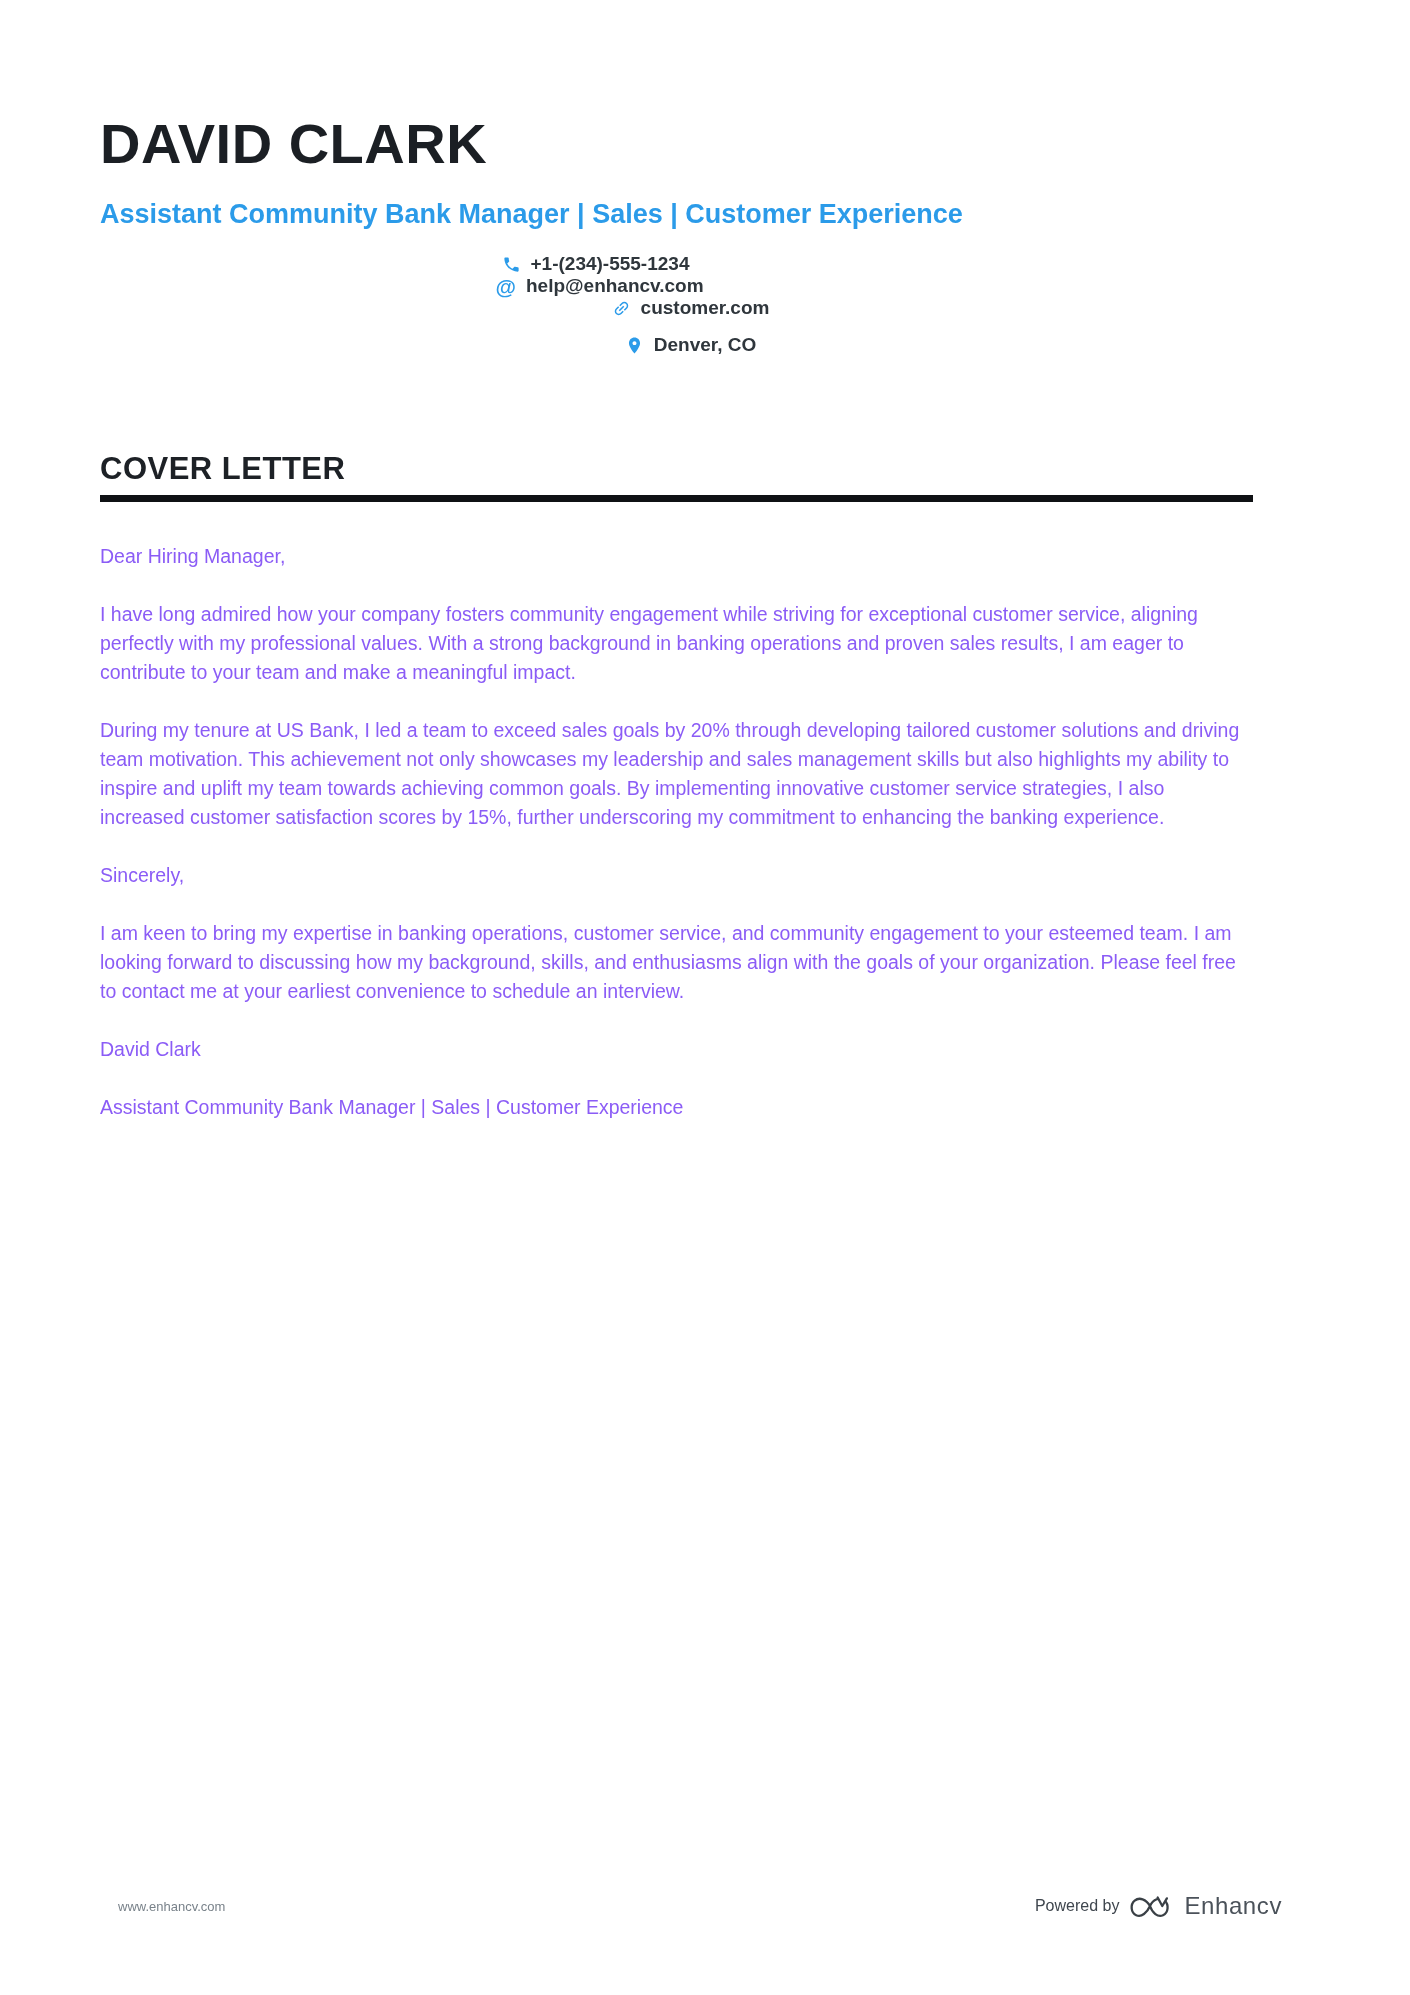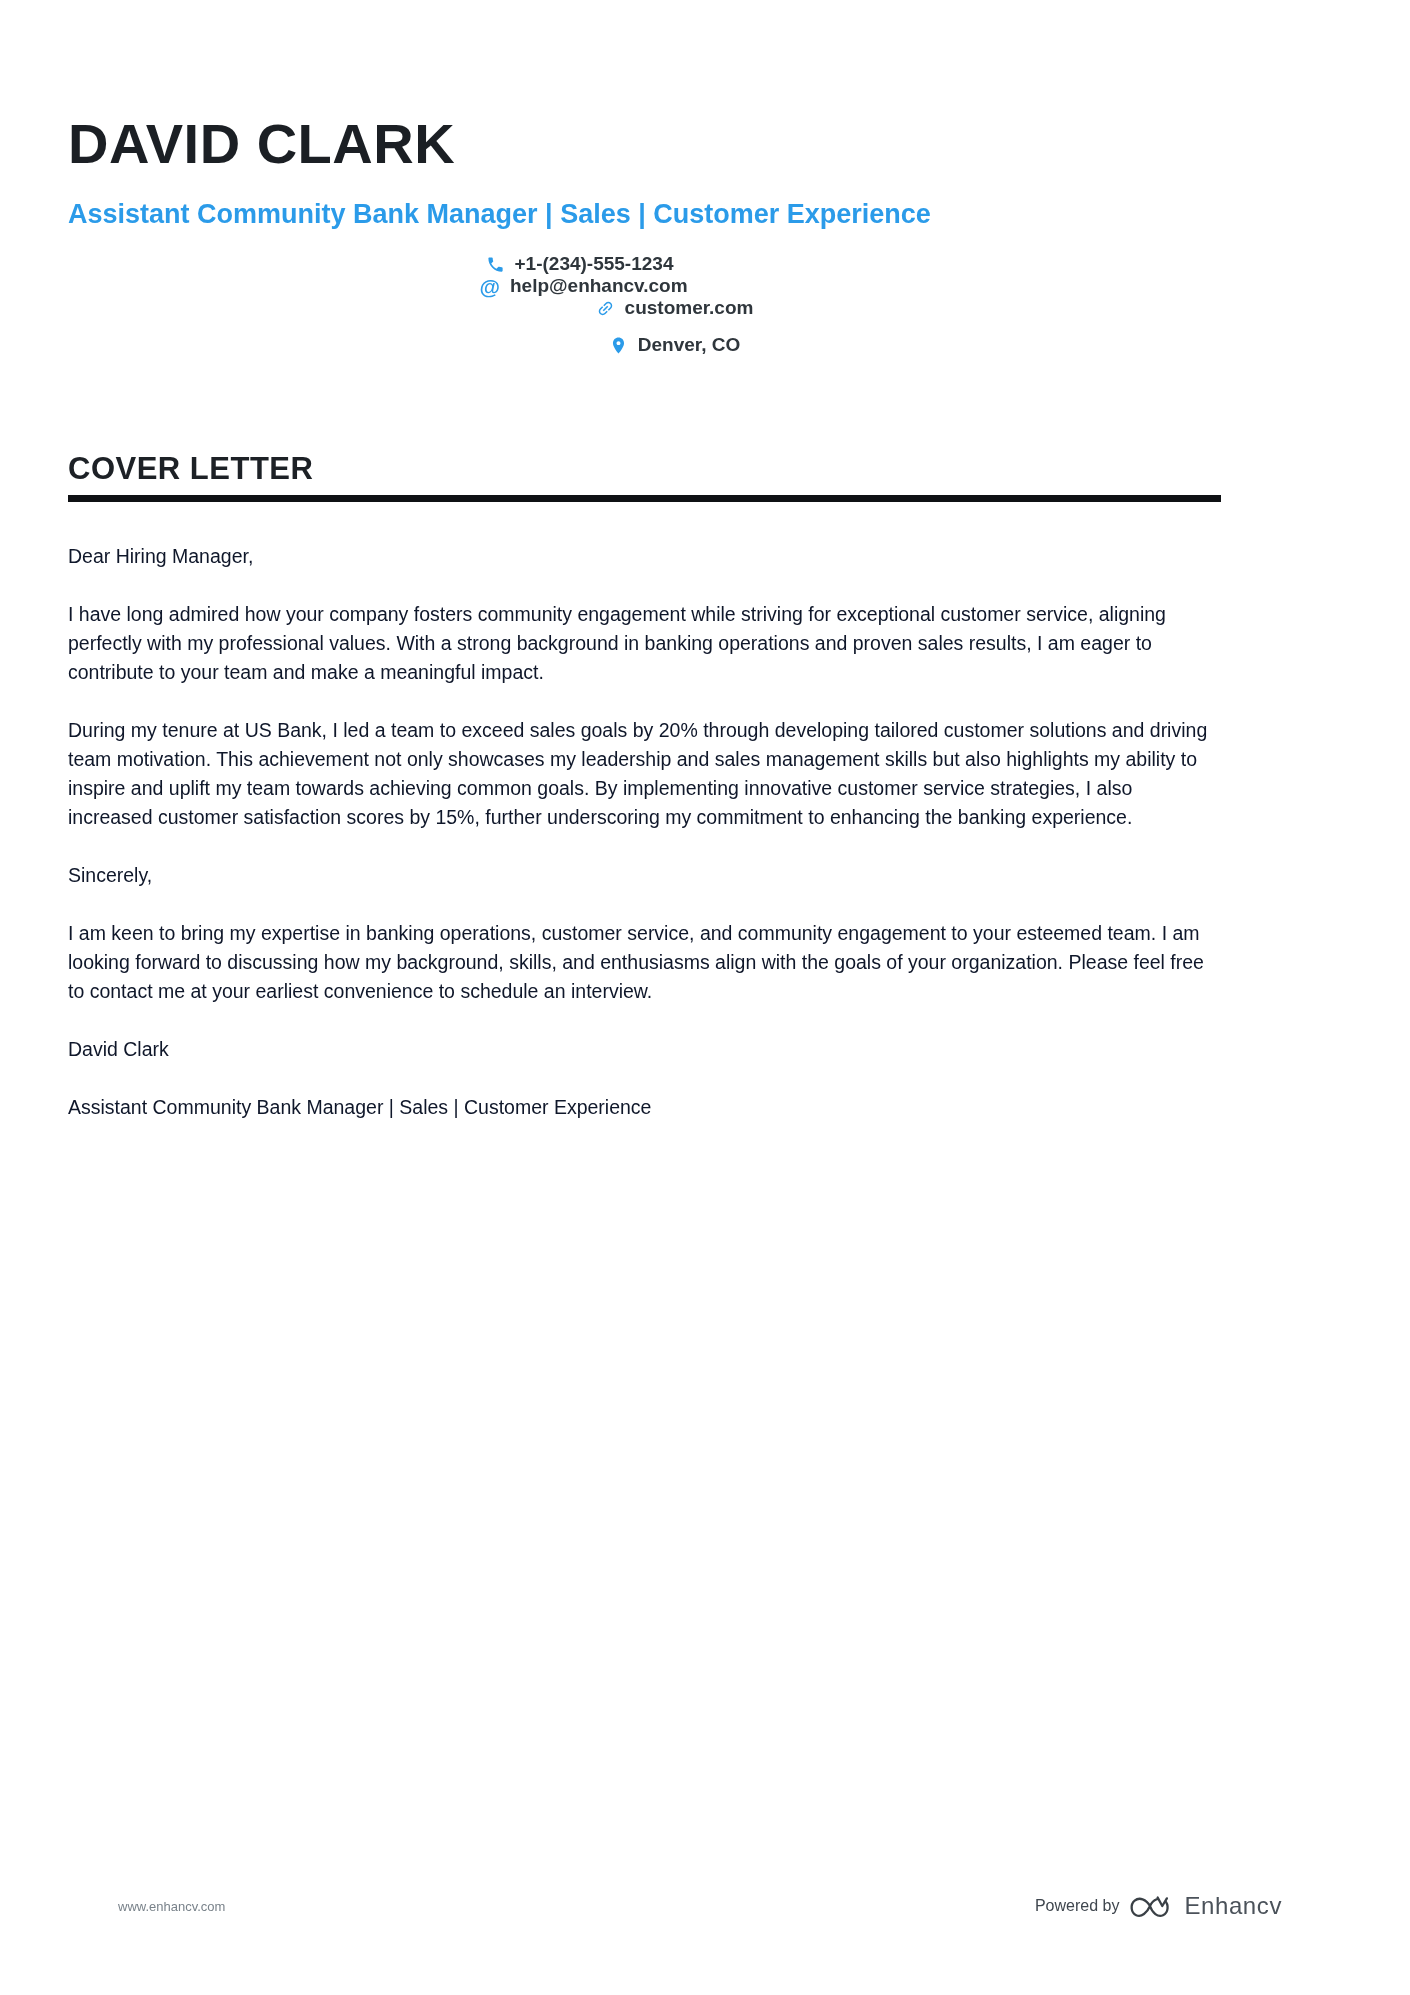--- a/index.html
+++ b/index.html
@@ -11,21 +11,21 @@
     width: 1410px;
     height: 1995px;
     position: relative;
     font-family: "Liberation Sans", sans-serif;
     -webkit-font-smoothing: antialiased;
   }
   .page {
     position: absolute;
     inset: 0;
     box-sizing: border-box;
-    padding: 116px 129px 0 68px;
+    padding: 116px 129px 0 100px;
   }
   
   .name {
     margin: 0;
     font-size: 56px;
     line-height: 1;
     font-weight: 700;
     letter-spacing: 0.5px;
     color: #1b1f24;
   }
@@ -83,21 +83,21 @@
     margin-top: 9px;
   }
   
   .letter {
     width: 1153px;
   }
   .para {
     margin: 29px 0 0 0;
     font-size: 19.5px;
     line-height: 29px;
-    color: #0f172a;
+    color: #8b5cf6;
   }
   .para.salutation { margin-top: 40px; }
   
   .footer {
     position: absolute;
     left: 118px;
     right: 128px;
     bottom: 74px;
     display: flex;
     justify-content: space-between;

